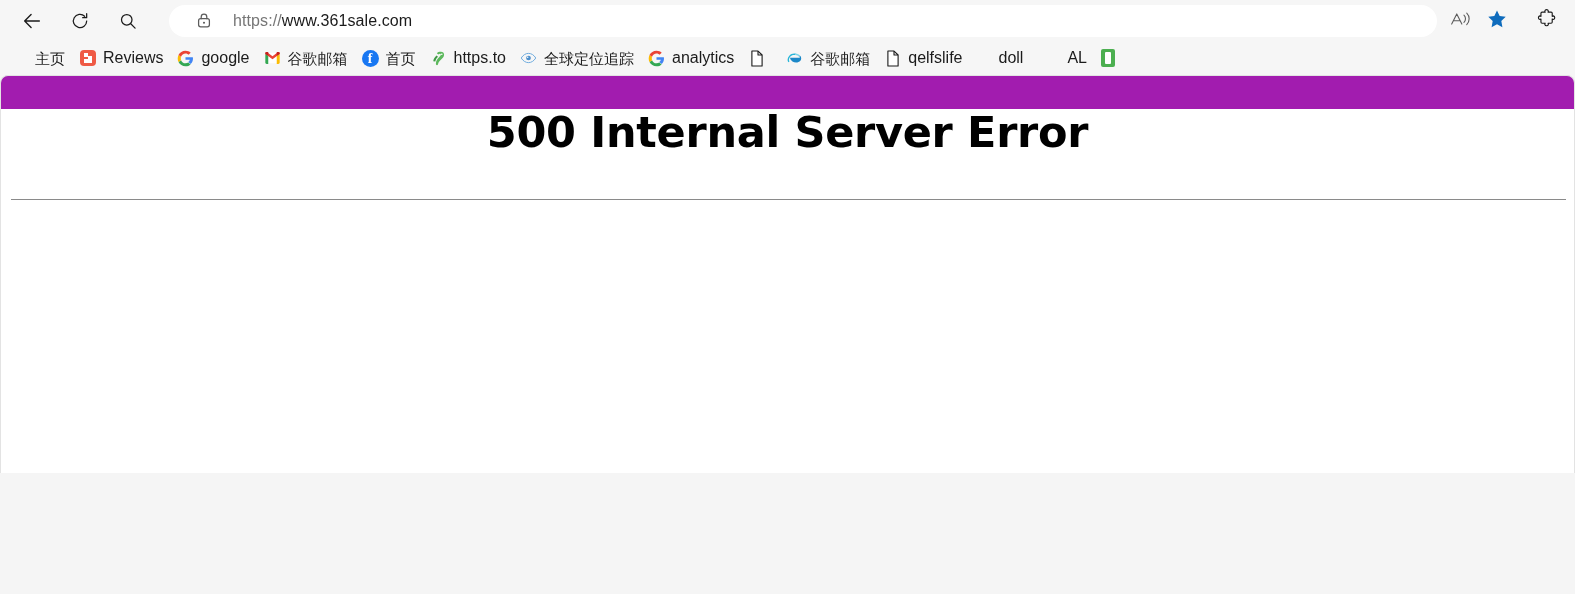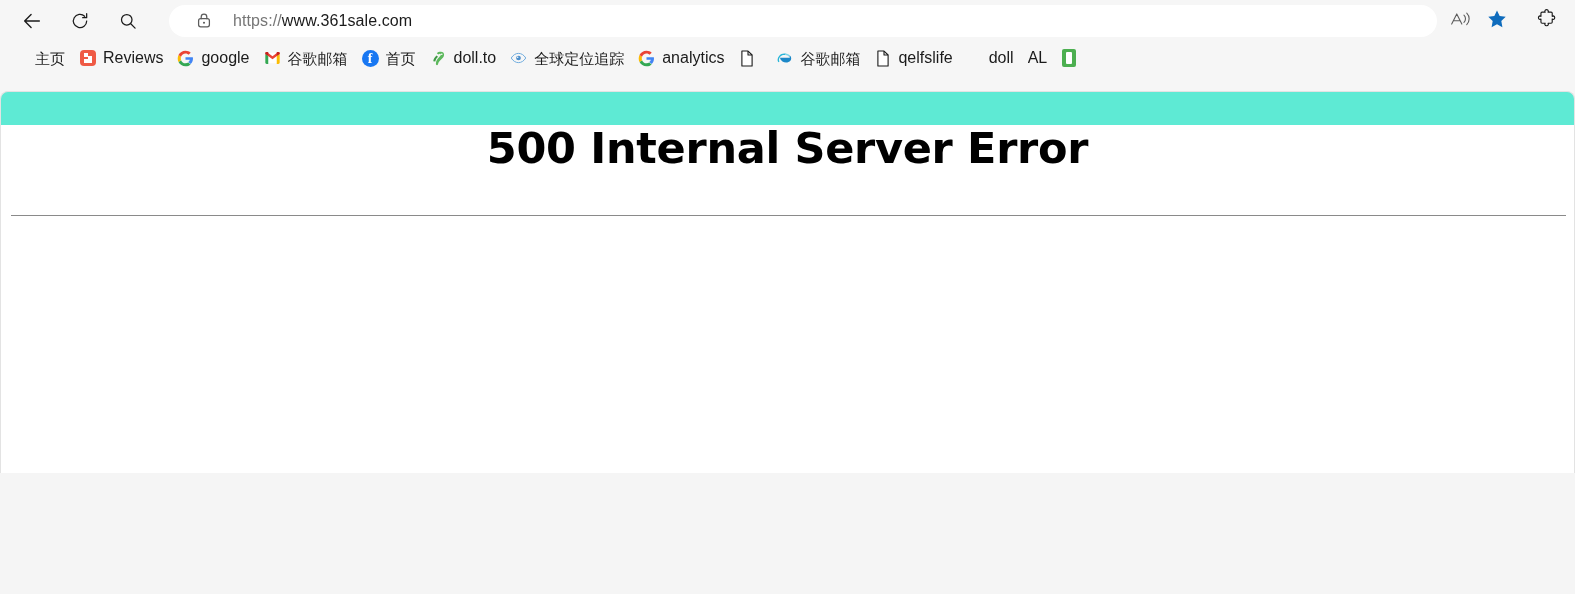--- a/index.html
+++ b/index.html
@@ -188,25 +188,25 @@
     border-radius: 1px;
   }
   .bm-cut {
     padding-right: 0;
     padding-left: 6px;
   }
 
   
   .viewport {
     flex: 1;
-    background: #5eead4;
+    background: #a21caf;
     border: 1px solid #e3e3e3;
     border-bottom: none;
     border-radius: 8px 8px 0 0;
-    margin: 16px 0 0 0;
+    margin: 0 0 0 0;
     overflow: hidden;
     position: relative;
   }
   .page {
     width: 100%;
     height: 100%;
     background: #ffffff;
     padding: 0;
     box-sizing: border-box;
     text-align: center;
@@ -357,21 +357,21 @@
     </div>
 
     <div class="bm">
       <span class="bm-ico">
         <svg class="ic-tawk" viewBox="0 0 24 24">
           <path fill="#5cb85c" d="M15.5 2.5c2.6 0 4.4 1.8 4.4 4.2 0 3.1-2.4 5-4.2 6.6-2 1.8-3.6 3.6-4.2 6.2-.2.9-.6 2-1.6 2-1.1 0-1.6-1-1.6-2.1 0-4.6 2.6-7.4 4.9-9.6 1.2-1.2 2.2-2.2 2.2-3.3 0-.8-.5-1.3-1.3-1.3-1 0-1.7.6-2.4 1.3l-2-2c1.3-1.3 3-2 5.8-2z"></path>
           <circle cx="16.6" cy="6" r="1.15" fill="#ffffff"></circle>
           <path fill="#3f9a45" d="M9.2 7.6c-2.2 2-4.3 4.8-4.6 8.3l2.9.5c.4-3 2-5.2 3.8-6.9z"></path>
         </svg>
       </span>
-      <span class="bm-label">doll.to</span>
+      <span class="bm-label">https.to</span>
     </div>
 
     <div class="bm">
       <span class="bm-ico">
         <svg class="ic-eye" viewBox="0 0 28 20" fill="none">
           <path d="M2 10c3.4-5.2 7.4-7.6 12-7.6S22.6 4.8 26 10c-3.4 5.2-7.4 7.6-12 7.6S5.4 15.2 2 10z" stroke="#6aa9dd" stroke-width="1.6"></path>
           <circle cx="14" cy="10" r="3.9" fill="#4d8fcc"></circle>
           <circle cx="12.7" cy="8.7" r="1.2" fill="#ffffff"></circle>
         </svg>
       </span>
@@ -419,21 +419,21 @@
         </svg>
       </span>
       <span class="bm-label">qelfslife</span>
     </div>
 
     <div class="bm" style="margin-left:22px;">
 
       <span class="bm-label">doll</span>
     </div>
 
-    <div class="bm" style="">
+    <div class="bm" style="margin-left:30px;">
 
       <span class="bm-label">AL</span>
     </div>
 
 
     <div class="bm bm-cut">
       <span class="bm-ico">
         <span class="ic-green-cut"></span>
       </span>
       <span class="bm-label"></span>

